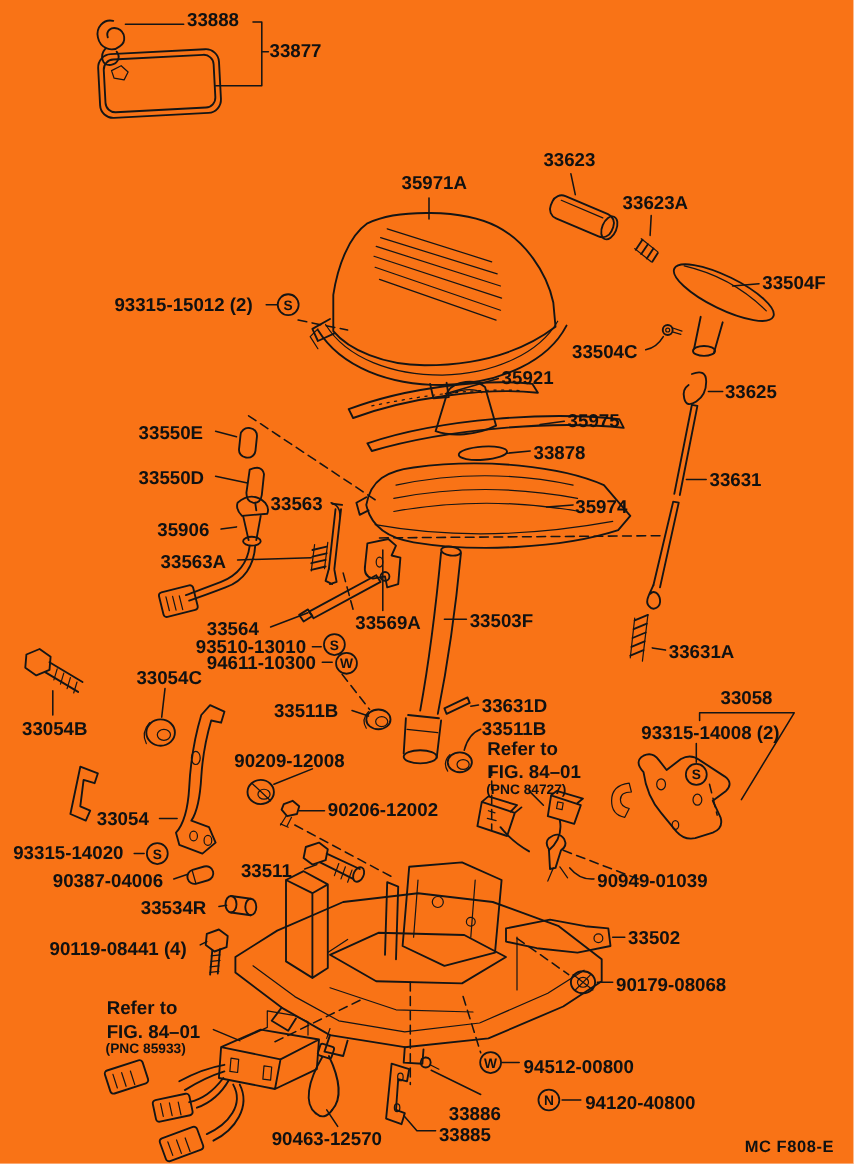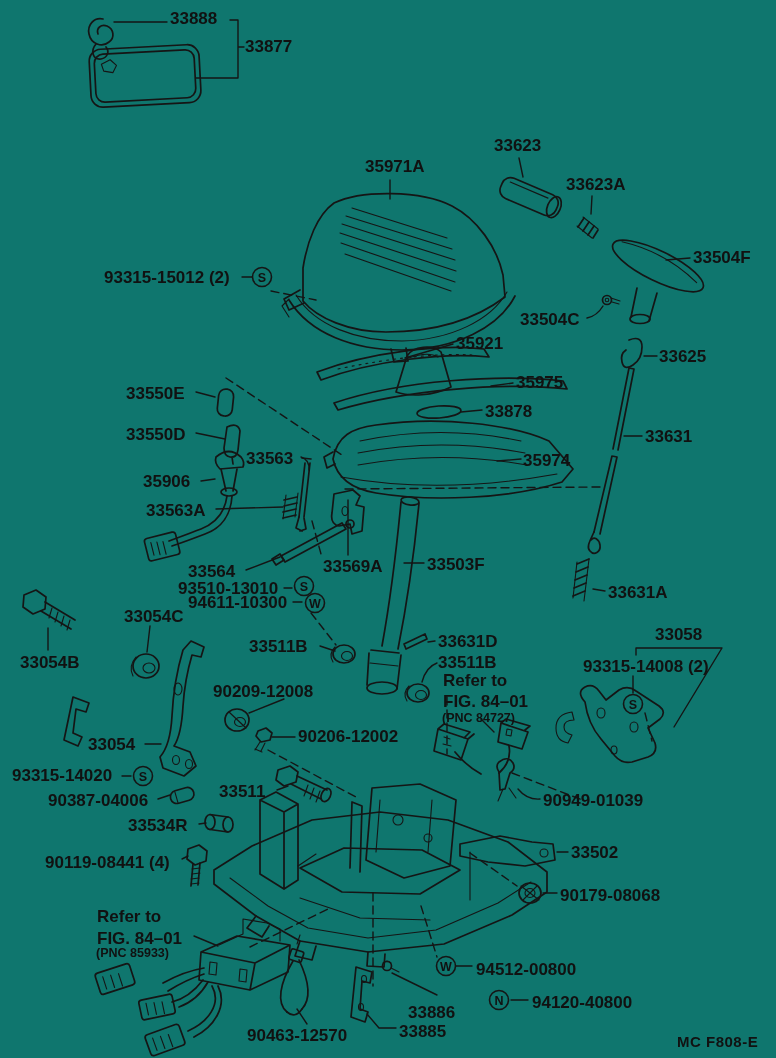--- a/index.html
+++ b/index.html
@@ -1,16 +1,16 @@
 <!DOCTYPE html>
 <html><head>
 <meta charset="utf-8">
 <style>
   html,body{margin:0;padding:0;background:#fff;}
-  .stage{position:relative;width:776px;height:1058px;background:#0f766e;overflow:hidden;}
+  .stage{position:relative;width:776px;height:1058px;background:#f97316;overflow:hidden;}
   svg{display:block;}
   .art path,.art rect,.art ellipse,.art circle{fill:none;stroke:#151515;stroke-width:1.7;stroke-linecap:round;stroke-linejoin:round;}
   .art .thin{stroke-width:1.1;}
   .leaders path{fill:none;stroke:#151515;stroke-width:1.4;stroke-linecap:round;}
   .dashes path{fill:none;stroke:#151515;stroke-width:1.4;stroke-dasharray:8 5;stroke-linecap:round;}
   text{font-family:"Liberation Sans","DejaVu Sans",sans-serif;font-weight:bold;fill:#111;font-size:17px;letter-spacing:0px;}
   text.small{font-size:12.5px;}
   text.sym{font-size:12.5px;text-anchor:middle;}
   text.footer{font-size:15px;letter-spacing:0.5px;}
   .syms circle{fill:none;stroke:#151515;stroke-width:1.6;}

